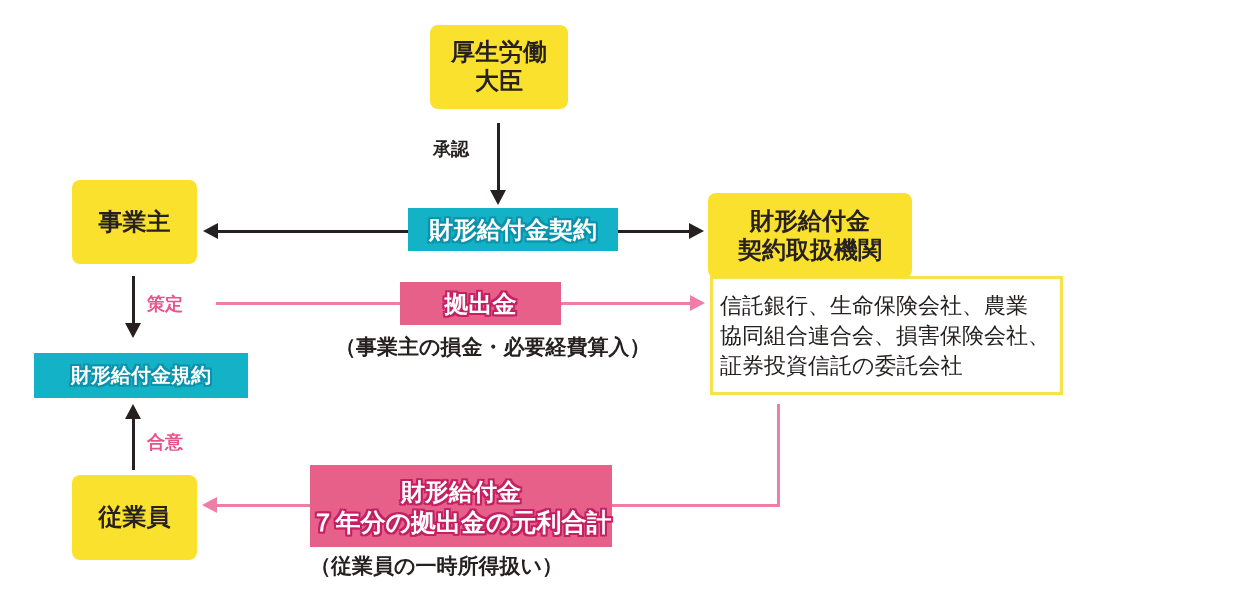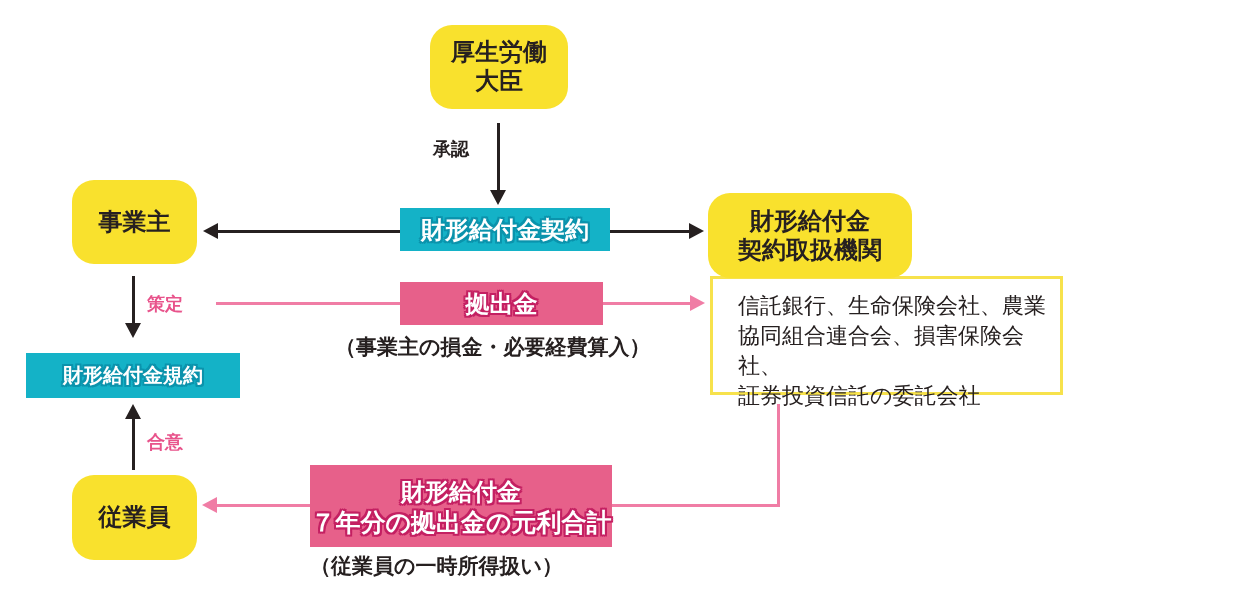--- a/index.html
+++ b/index.html
@@ -3,30 +3,30 @@
 <meta charset="utf-8">
 <style>
   html,body{margin:0;padding:0;background:#fff;}
   #canvas{
     position:relative;width:1260px;height:600px;background:#fff;overflow:hidden;
     font-family:"Liberation Sans","DejaVu Sans",sans-serif;color:var(--ink,#262020);
   }
   .abs{position:absolute;box-sizing:border-box;}
   
   .node{
-    background:var(--yellow,#F9E12D);border-radius:22px;
+    background:var(--yellow,#F9E12D);border-radius:8px;
     display:flex;align-items:center;justify-content:center;text-align:center;
     font-weight:bold;font-size:24px;line-height:1.2;white-space:pre-line;color:var(--ink,#262020);
   }
   
   .band{
     display:flex;align-items:center;justify-content:center;text-align:center;
     font-weight:bold;color:#fff;z-index:2;
   }
-  .band-teal{background:var(--teal,#14B2C7);}
+  .band-teal{background:var(--teal,#14B2C7);margin-left:8px;}
   .band-pink{background:var(--pink,#E7608A);flex-direction:column;}
   .stroke-teal{
     text-shadow:-2px -2px 0 var(--teal-outline,#0B93AC),-2px 0 0 var(--teal-outline,#0B93AC),
     -2px 2px 0 var(--teal-outline,#0B93AC),0 -2px 0 var(--teal-outline,#0B93AC),
     0 2px 0 var(--teal-outline,#0B93AC),2px -2px 0 var(--teal-outline,#0B93AC),
     2px 0 0 var(--teal-outline,#0B93AC),2px 2px 0 var(--teal-outline,#0B93AC);
   }
   .stroke-pink{
     text-shadow:-2px -2px 0 var(--pink-outline,#C42062),-2px 0 0 var(--pink-outline,#C42062),
     -2px 2px 0 var(--pink-outline,#C42062),0 -2px 0 var(--pink-outline,#C42062),
@@ -40,21 +40,21 @@
   .head-up{border-left:8px solid transparent;border-right:8px solid transparent;border-bottom:15px solid var(--ink,#262020);}
   .head-left{border-top:8px solid transparent;border-bottom:8px solid transparent;border-right:15px solid var(--ink,#262020);}
   .head-right{border-top:8px solid transparent;border-bottom:8px solid transparent;border-left:15px solid var(--ink,#262020);}
   .head-left.pink{border-right-color:var(--pink-line,#F07DA5);}
   .head-right.pink{border-left-color:var(--pink-line,#F07DA5);}
   .edge-label{font-weight:bold;font-size:18px;z-index:2;}
   .edge-label.pink{color:var(--pink-text,#E8538B);}
   .note{font-weight:bold;font-size:21px;text-align:left;color:var(--ink,#262020);z-index:2;}
   .list-box{
     background:#fff;border:3px solid var(--list-border,#F7E24C);
-    padding:12px 10px 0 25px;font-size:22px;line-height:30px;white-space:pre-line;
+    padding:12px 10px 0 7px;font-size:22px;line-height:30px;white-space:pre-line;
     color:var(--ink,#262020);z-index:1;
   }
   .benefit-l1{font-size:24px;line-height:32px;}
   .benefit-l2{font-size:25px;line-height:28px;}
 </style>
 </head>
 <body>
 
 <div id="canvas">
 
@@ -81,21 +81,21 @@
 
   <div class="abs head head-up" style="left:125px;top:404px;"></div>
   <div class="abs line" style="left:132px;top:418px;width:3px;height:52px;"></div>
   <div class="abs edge-label pink" style="left:147px;top:430px;">合意</div>
 
   <div class="abs node" style="left:72px;top:475px;width:125px;height:85px;">従業員</div>
 
   <div class="abs pink-line" style="left:216px;top:302px;width:476px;height:3px;"></div>
   <div class="abs head head-right pink" style="left:690px;top:295px;"></div>
 
-  <div class="abs band band-pink stroke-pink" style="left:400px;top:282px;width:203px;height:43px;font-size:24px;">拠出金</div>
+  <div class="abs band band-pink stroke-pink" style="left:400px;top:282px;width:161px;height:43px;font-size:24px;">拠出金</div>
   <div class="abs note" style="left:335px;top:333px;width:330px;">（事業主の損金・必要経費算入）</div>
 
   <div class="abs node" style="left:708px;top:193px;width:204px;height:85px;z-index:3;">財形給付金
 契約取扱機関</div>
   <div class="abs list-box" style="left:710px;top:276px;width:353px;height:119px;">信託銀行、生命保険会社、農業
 協同組合連合会、損害保険会社、
 証券投資信託の委託会社</div>
 
   <div class="abs pink-line" style="left:777px;top:404px;width:3px;height:103px;"></div>
   <div class="abs pink-line" style="left:212px;top:504px;width:568px;height:3px;"></div>

